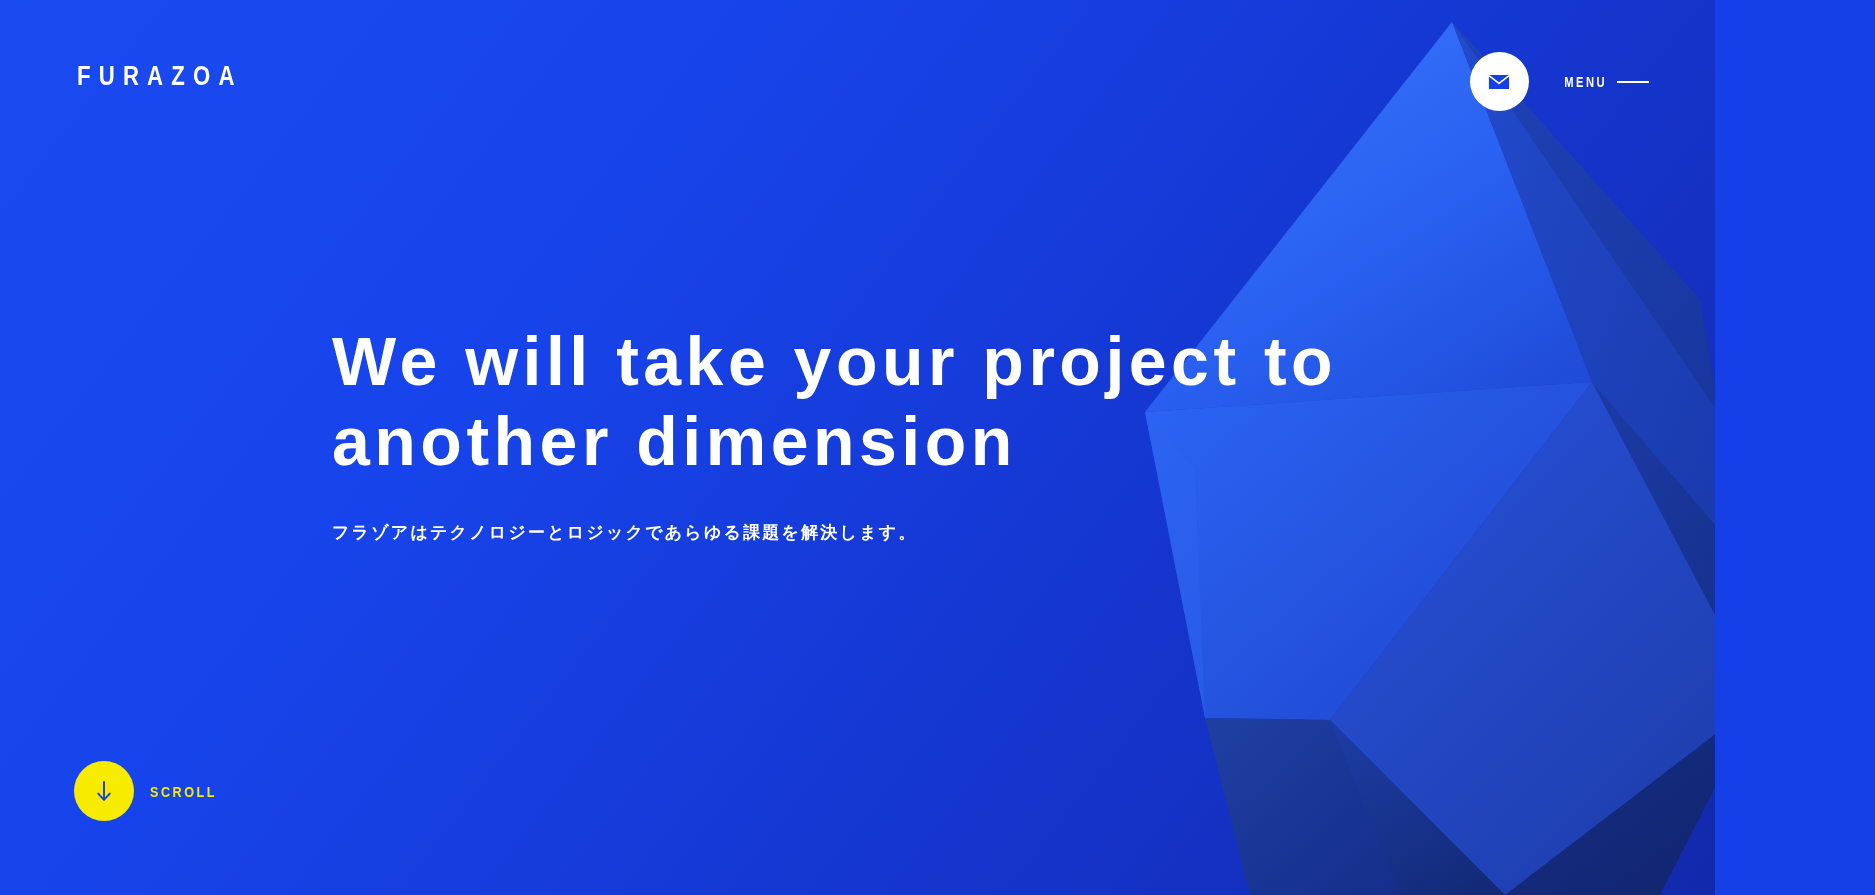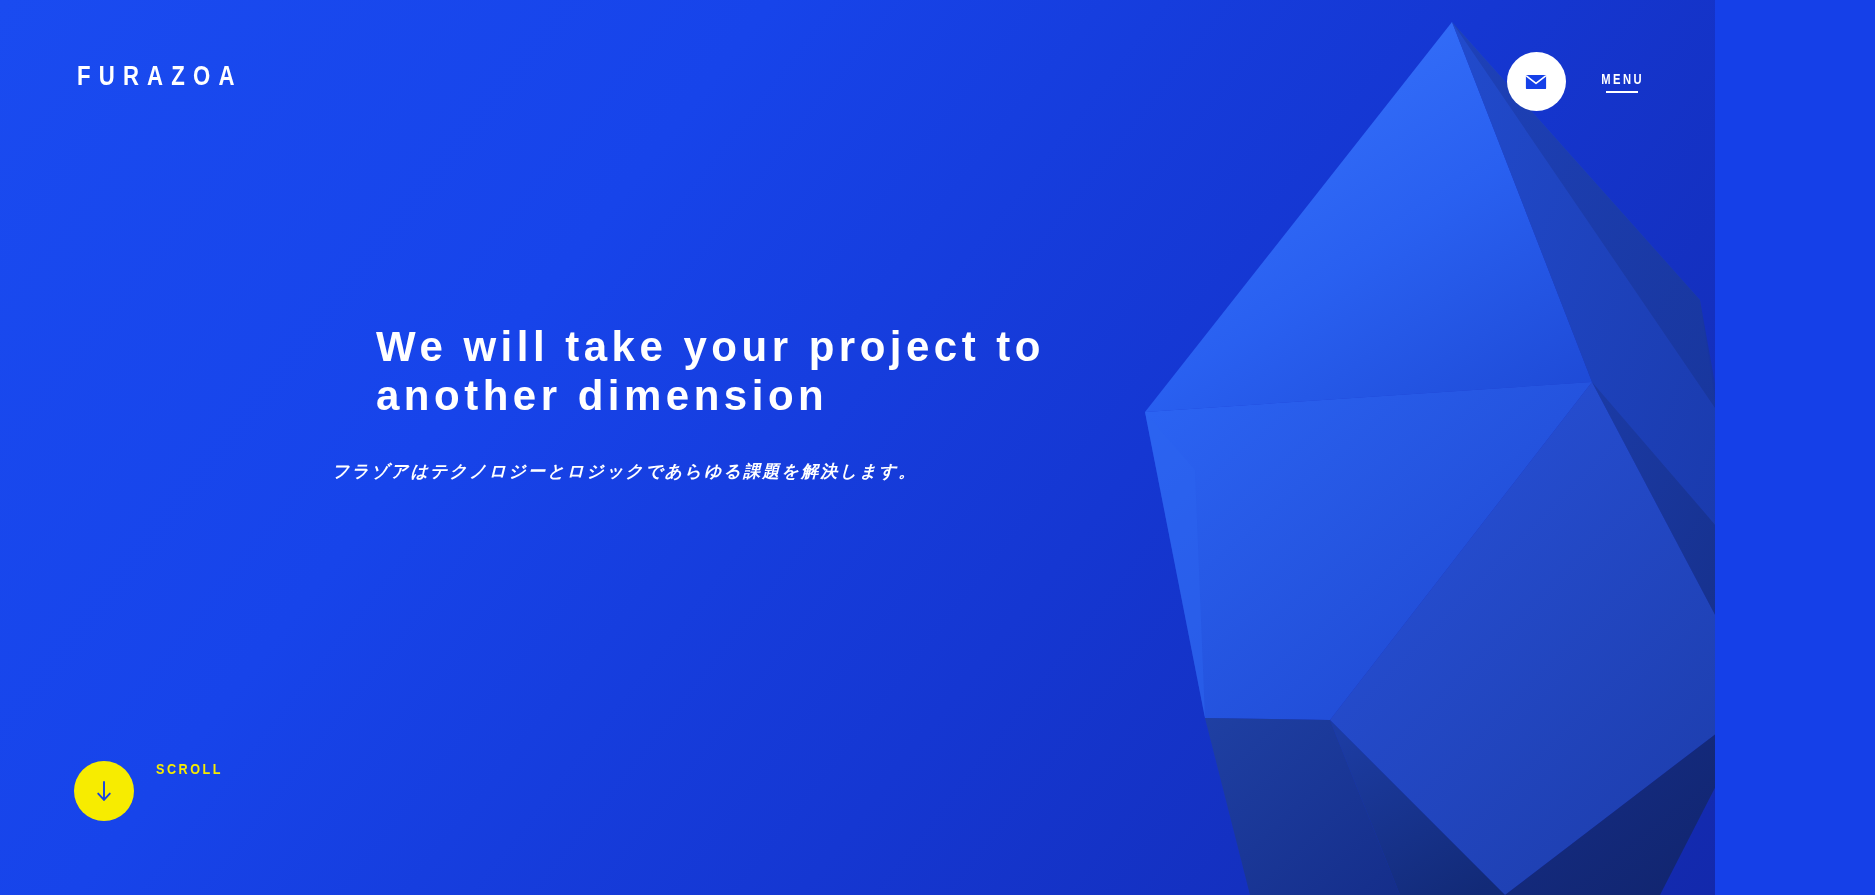--- a/index.html
+++ b/index.html
@@ -78,21 +78,21 @@
     justify-content: center;
     border: none;
     cursor: pointer;
     flex: none;
   }
 
   .mail-button svg { display: block; }
 
   .menu-toggle {
     display: flex;
-    flex-direction: column;
+    flex-direction: row;
     align-items: center;
     gap: 5px;
     cursor: pointer;
     background: none;
     border: none;
     padding: 0;
     margin-top: 1px;
   }
 
   .menu-label {
@@ -116,46 +116,44 @@
   .hero-copy {
     position: absolute;
     left: 332px;
     top: 322px;
     z-index: 30;
     max-width: 1080px;
   }
 
   .hero-title {
     color: #ffffff;
-    font-size: 42px;
+    font-size: 68px;
     font-weight: bold;
     line-height: 1.17;
     letter-spacing: 4.5px;
     white-space: pre-line;
-    margin-left: 44px;
   }
 
   .hero-subtitle {
     margin-top: 38px;
     color: #ffffff;
     font-size: 17px;
     font-weight: bold;
     letter-spacing: 2.2px;
     line-height: 1.6;
-    font-style: italic;
   }
 
   
   .scroll-cue {
     position: absolute;
     left: 74px;
     top: 761px;
     display: flex;
-    align-items: flex-start;
-    gap: 22px;
+    align-items: center;
+    gap: 16px;
     z-index: 30;
     cursor: pointer;
     background: none;
     border: none;
     padding: 0;
   }
 
   .scroll-circle {
     width: 60px;
     height: 60px;

